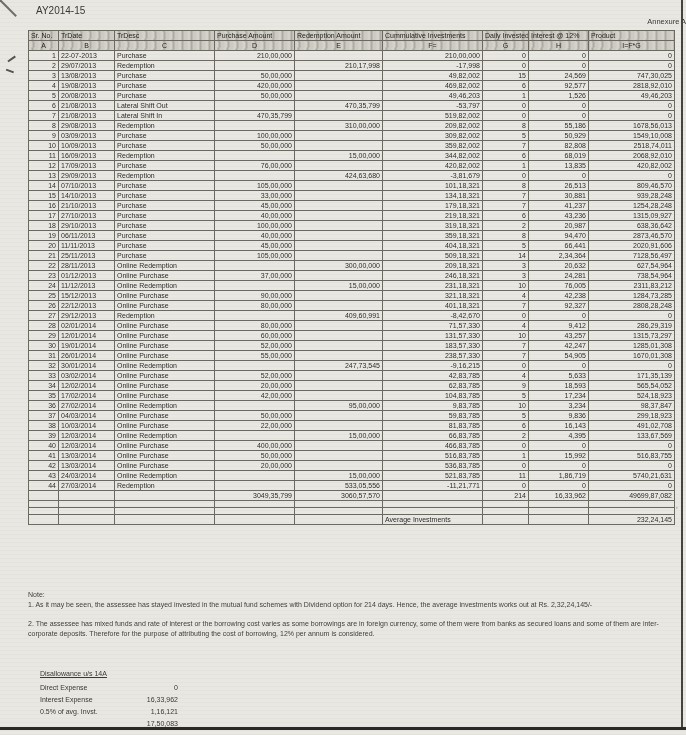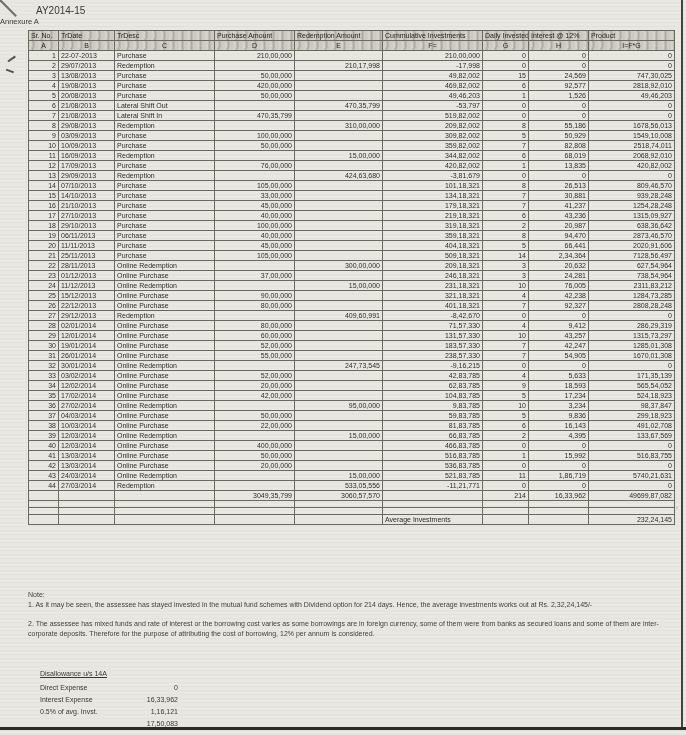--- a/index.html
+++ b/index.html
@@ -5,21 +5,21 @@
   * { margin:0; padding:0; box-sizing:border-box; }
   html,body { width:686px; height:735px; }
   body { font-family:"Liberation Sans", sans-serif; }
   .page {
     position:relative; width:686px; height:735px; overflow:hidden;
     background:#e9e7e1;
     background-image:repeating-linear-gradient(0deg, rgba(90,85,70,0.03) 0 1px, transparent 1px 4px);
     color:#2e2d2b;
   }
   .ay-label { position:absolute; left:36px; top:5px; font-size:10px; color:#3a3936; }
-  .doc-title { position:absolute; left:0; right:0; top:17px; text-align:left; font-size:7.5px; color:#3a3936; }
+  .doc-title { position:absolute; left:0; right:0; top:17px; text-align:right; font-size:7.5px; color:#3a3936; }
 
   table.annexure {
     position:absolute; left:28px; top:30px; width:646px;
     border-collapse:collapse; table-layout:fixed;
     font-size:7px; line-height:9px; color:#2e2d2b;
   }
   td {
     border:1px solid #6b6860; height:10px; padding:0 2px;
     overflow:hidden; white-space:nowrap;
   }

